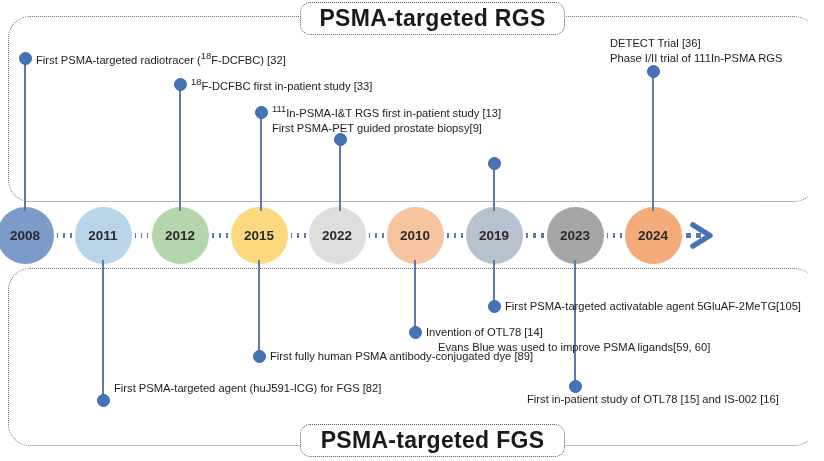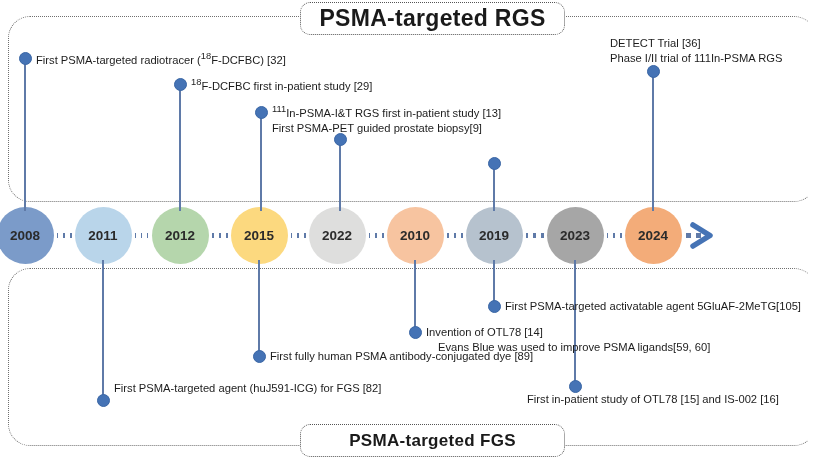--- a/index.html
+++ b/index.html
@@ -27,21 +27,21 @@
     border:1.6px dotted #555;
     border-radius:10px;
     background:#ffffff;
     display:flex;align-items:center;justify-content:center;
     font-weight:bold;
     color:#1a1a1a;
     letter-spacing:.3px;
     box-sizing:border-box;
   }
   #title-rgs{left:300px;top:2px;width:265px;height:33px;font-size:23px;}
-  #title-fgs{left:300px;top:424px;width:265px;height:33px;font-size:17px;}
+  #title-fgs{left:300px;top:424px;width:265px;height:33px;font-size:23px;}
 
   
   .yr-circle{
     position:absolute;
     width:57px;height:57px;border-radius:50%;
     display:flex;align-items:center;justify-content:center;
     font-size:13.5px;font-weight:bold;color:#2b2b2b;
     box-shadow:0 0 0 0 rgba(0,0,0,0);
   }
 
@@ -183,21 +183,21 @@
     </div>
 
   <div class="evt-block" style="left:36px;top:49px;">
     <div class="ln">
       <span>First PSMA-targeted radiotracer (</span><sup>18</sup><span>F-DCFBC) [32]</span>
     </div>
   </div>
 
   <div class="evt-block" style="left:191px;top:75px;">
     <div class="ln">
-      <span></span><sup>18</sup><span>F-DCFBC first in-patient study [29]</span>
+      <span></span><sup>18</sup><span>F-DCFBC first in-patient study [33]</span>
     </div>
   </div>
 
   <div class="evt-block" style="left:272px;top:102px;">
     <div class="ln">
       <span></span><sup>111</sup><span>In-PSMA-I&amp;T RGS first in-patient study [13]</span>
     </div>
     <div class="ln">
       <span></span><span>First PSMA-PET guided prostate biopsy[9]</span>
     </div>

